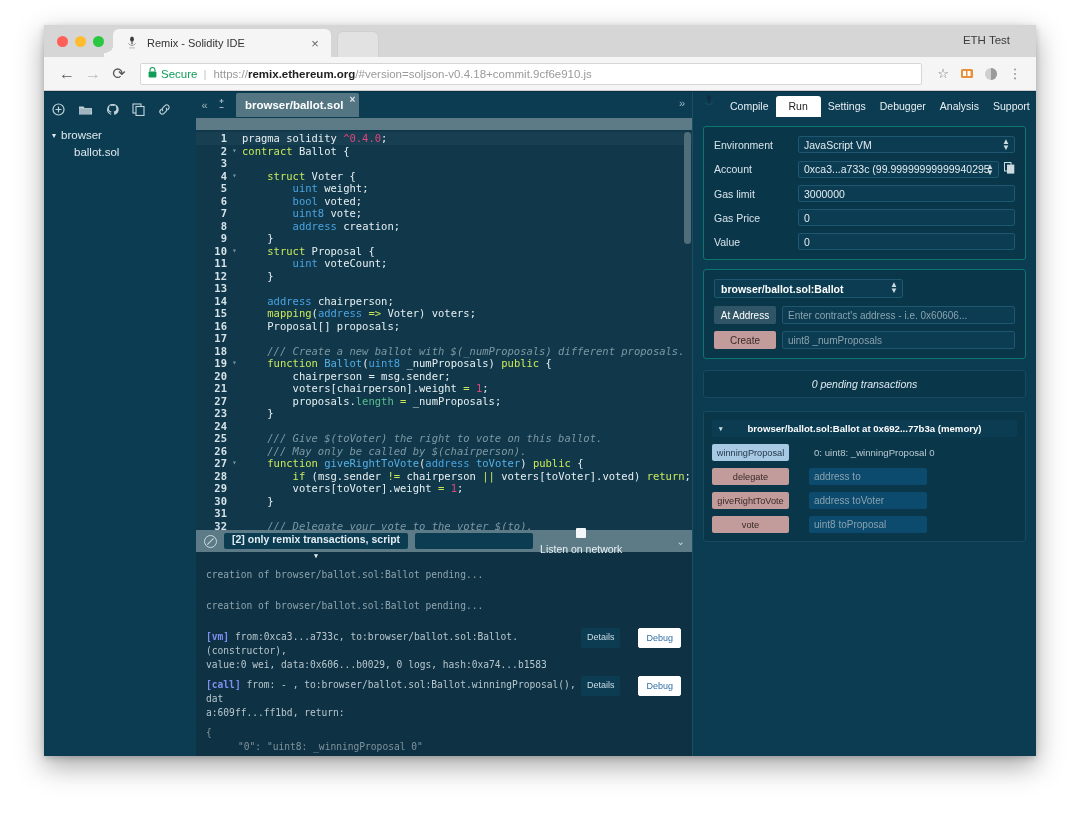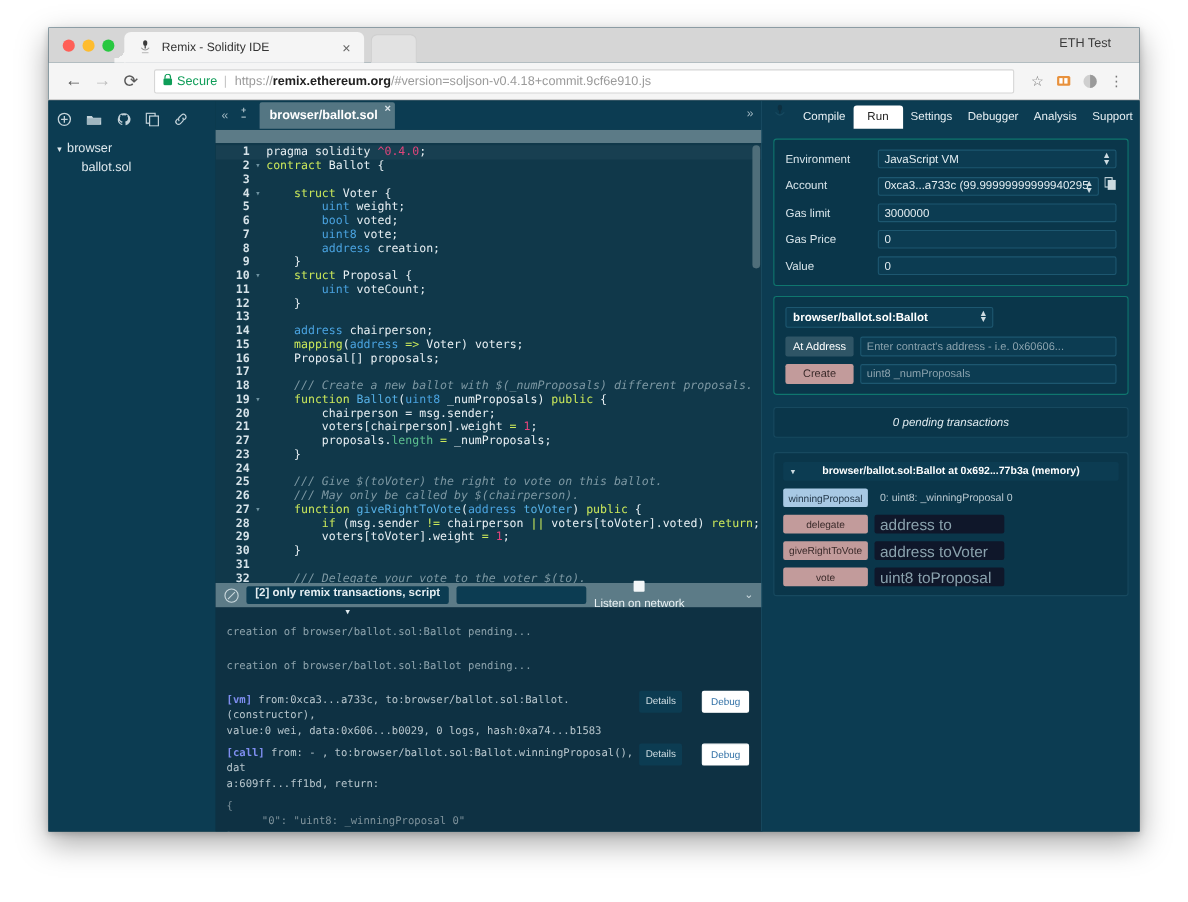--- a/index.html
+++ b/index.html
@@ -340,27 +340,27 @@
     position: relative; margin-bottom: 7px; cursor: pointer;
   }
   #instance-head .tri { position: absolute; left: 7px; font-size: 7px; color: #cddbe1; }
   #instance-head .txt { flex: 1; text-align: center; }
   .fn-row { display: flex; align-items: center; margin-bottom: 7px; }
   .fn-row:last-child { margin-bottom: 0; }
   .fn-btn {
     width: 77px; flex: 0 0 77px; height: 17px;
     font-size: 9.2px; border-radius: 2px;
     display: flex; align-items: center; justify-content: center;
-    cursor: pointer; margin-right: 6px; overflow: hidden;
+    cursor: pointer; margin-right: 20px; overflow: hidden;
   }
   .fn-btn.call { background: #a8c9e4; color: #23384a; }
   .fn-btn.tx   { background: #c29b9b; color: #3a2a2a; }
   .fn-in {
-    flex: 1; height: 17px; background: #0f172a;
-    border-radius: 2px; color: #8aa2ad; font-size: 14px;
+    flex: 1; height: 17px; background: #0c4a6e;
+    border-radius: 2px; color: #8aa2ad; font-size: 10px;
     display: flex; align-items: center; padding: 0 5px; cursor: text;
     max-width: 118px;
   }
   .fn-out {
     flex: 1; font-size: 9.6px; color: #b9c9d1; padding-left: 5px;
   }
 
   .vsep {
     position: absolute; top: 0; bottom: 0; width: 1px; background: #1b4e64;
   }

